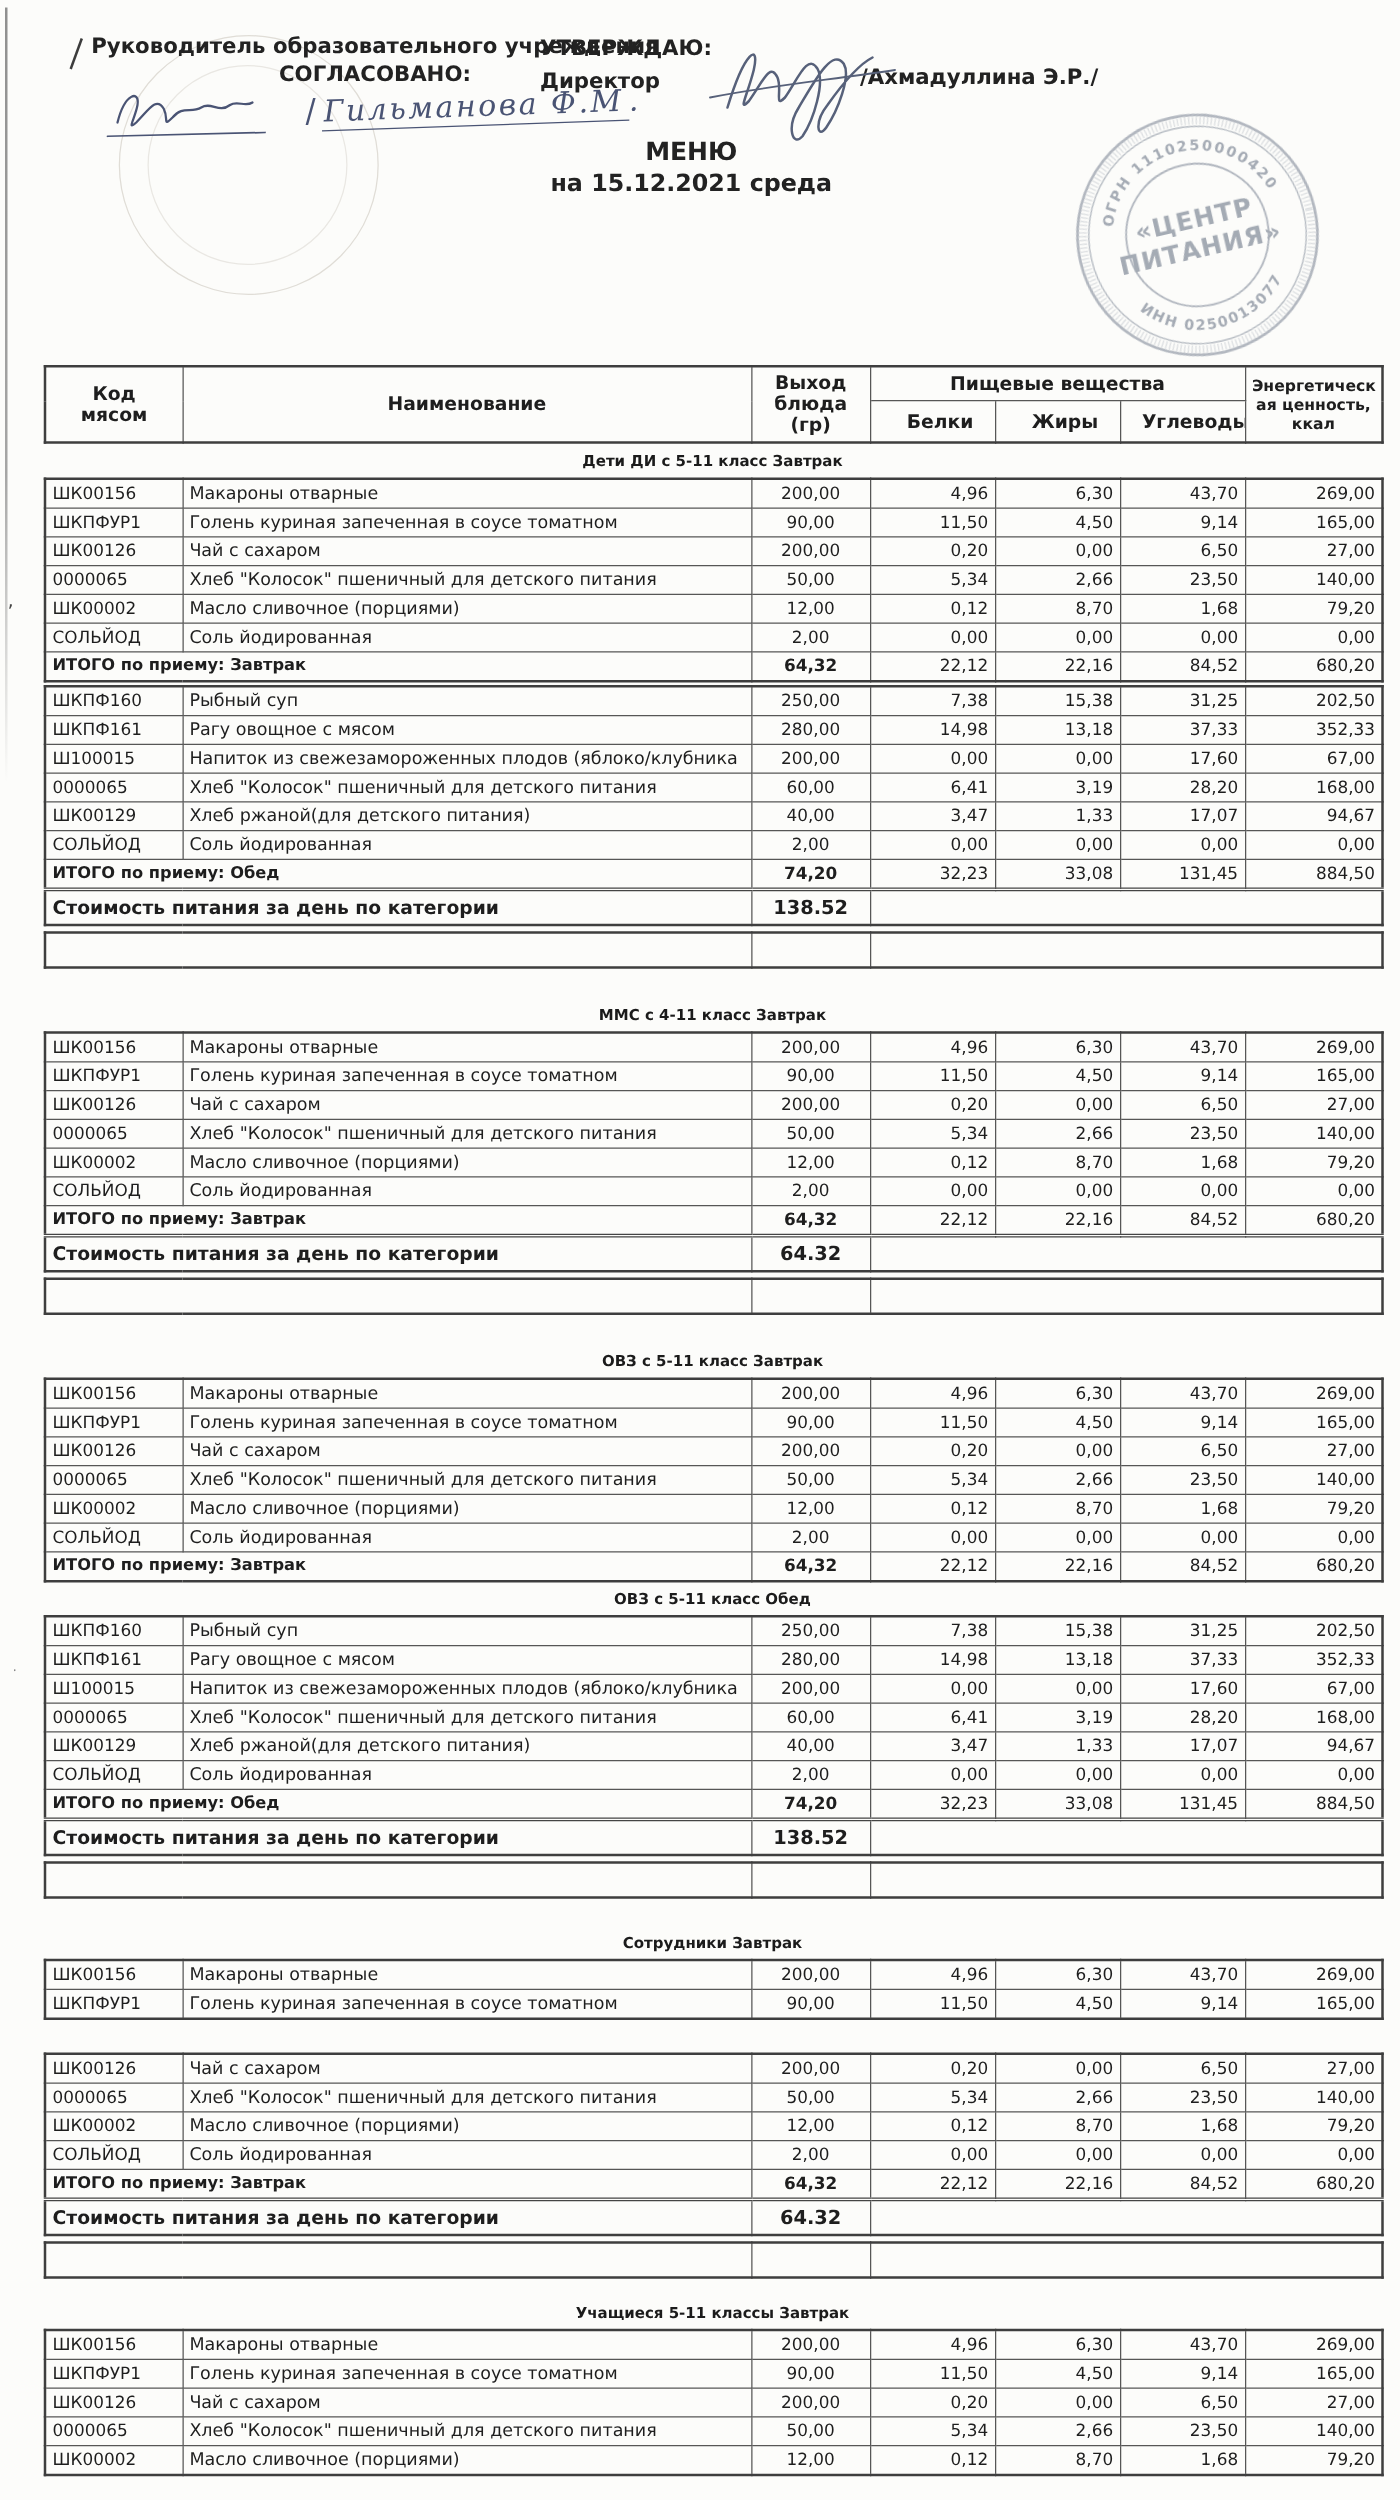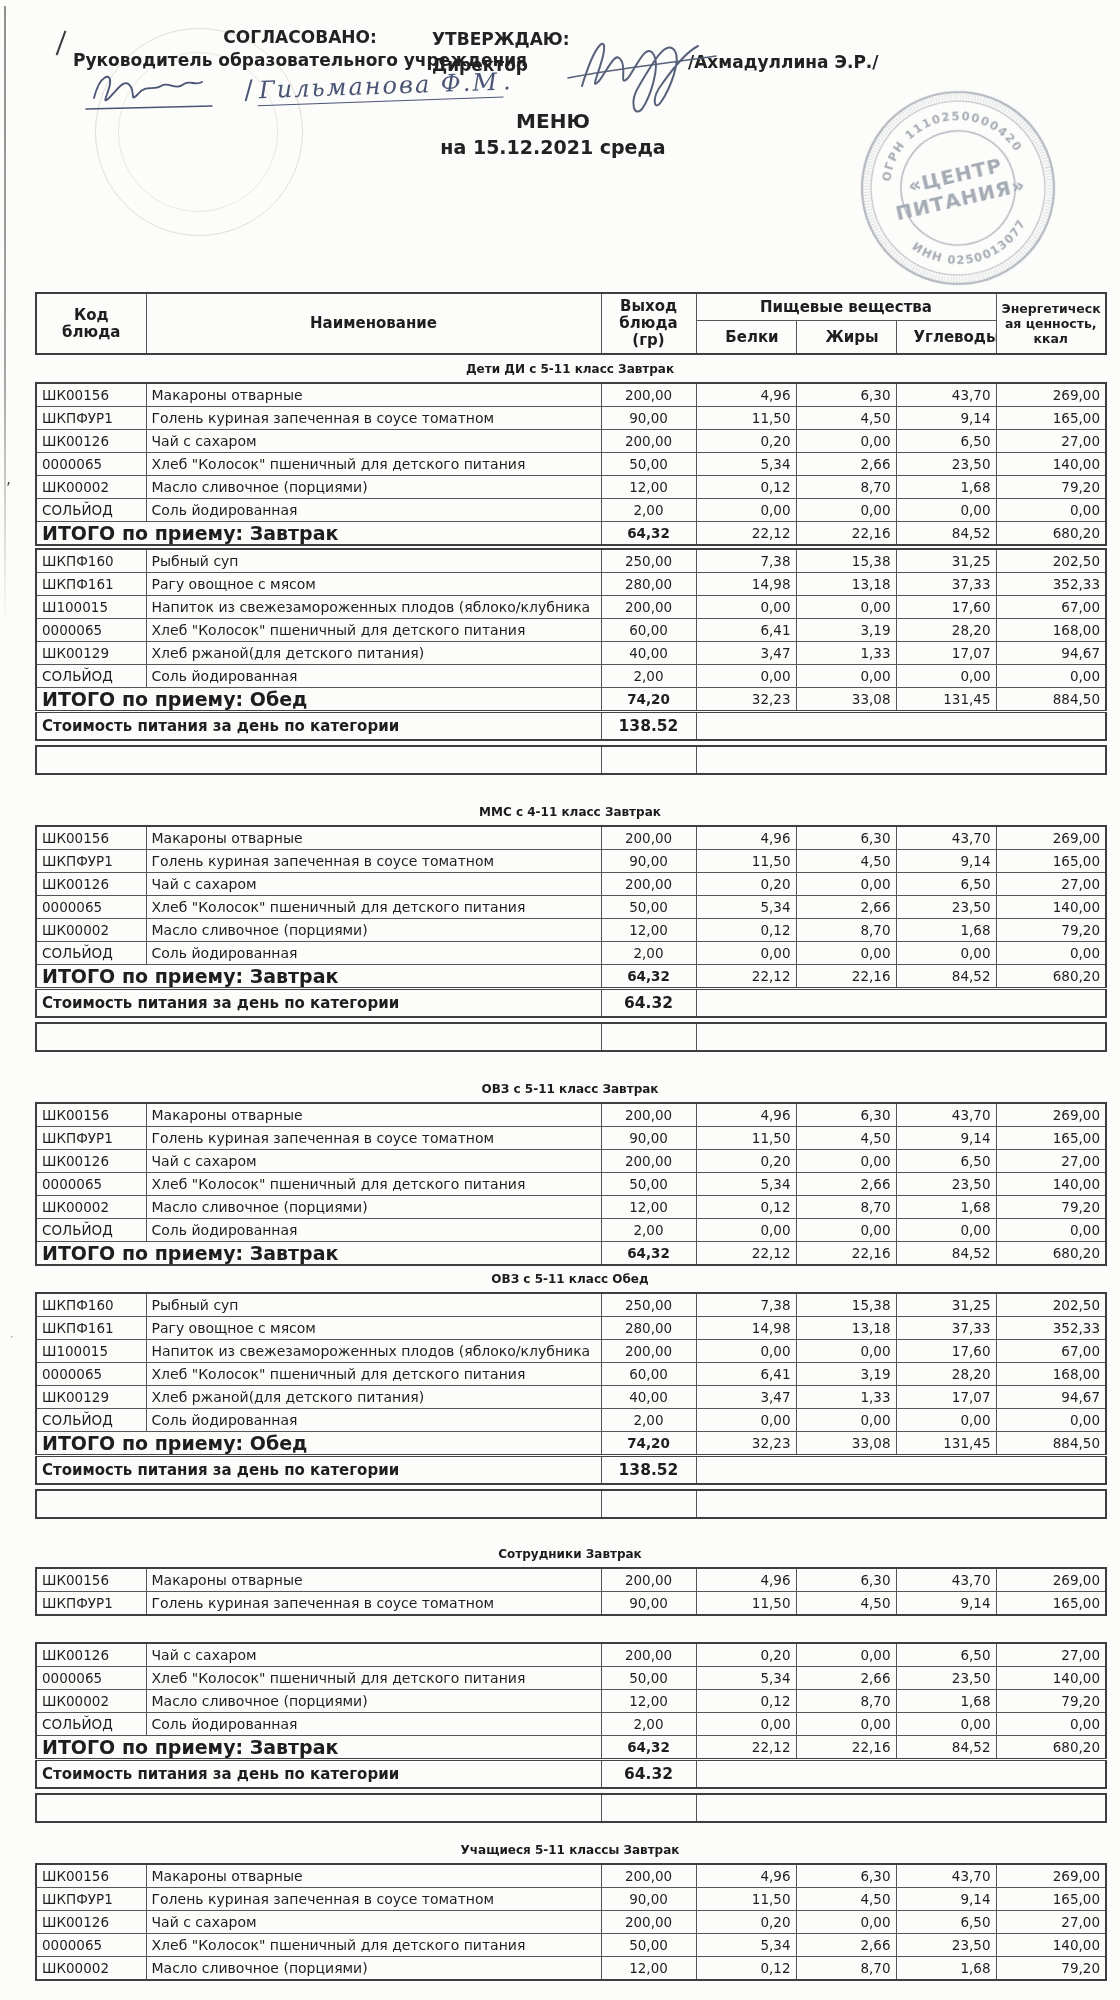--- a/index.html
+++ b/index.html
@@ -51,21 +51,21 @@
   .header-table{margin-left:35px;}
   .hcell{font-weight:bold;font-size:15px;text-align:center;white-space:pre-line;line-height:17px;}
   .henergy{font-weight:bold;font-size:12.5px;text-align:center;white-space:pre-line;line-height:15px;}
   .hrow1 td{height:26px;}
   .hrow2 td{height:32px;padding-left:17px;}
   .c0{font-size:13.5px;}
   .c1{font-size:14px;margin-top:37px;}
   .c2{text-align:center;}
   .c3,.c4,.c5,.c6{text-align:right;}
   .total-row td{height:22px;}
-  .tlabel{font-weight:bold;font-size:19px;}
+  .tlabel{font-weight:bold;font-size:13px;}
   .tval0{font-weight:bold;}
   .cost-row td{height:26px;border-top:3px double #444;}
   .clabel{font-weight:bold;font-size:15px;}
   .cval{font-weight:bold;font-size:15.5px;text-align:center;}
   .spacer-table{margin-top:4px;}
   .spacer-table td{height:26px;}
   .page-gap{height:26px;}
 </style>
 </head>
 <body>
@@ -73,22 +73,22 @@
 <div id="doc">
 
   <div class="scan-edge"></div>
   <div class="speck1">’</div>
   <div class="speck2">·</div>
   <div class="ghost-circle"></div>
   <div class="ghost-circle2"></div>
   <div class="stray-slash"></div>
 
   <div class="appr-left">
+    <div>Руководитель образовательного учреждения</div>
     <div>СОГЛАСОВАНО:</div>
-    <div>Руководитель образовательного учреждения</div>
   </div>
   <div class="appr-right">
     <div>УТВЕРЖДАЮ:</div>
     <div>Директор</div>
   </div>
   <div class="director-name">/Ахмадуллина Э.Р./</div>
 
   <svg class="sig-left" width="160" height="52" viewBox="0 0 160 52">
     <g fill="none" stroke="#4a5474" stroke-width="1.8" stroke-linecap="round">
       <path d="M14,34 C20,10 32,8 30,20 C28,31 21,41 29,34 C39,24 45,13 51,23 C55,31 50,38 58,30 C66,20 73,27 81,22 C89,17 95,27 104,20 C110,16 116,22 122,18"></path>
@@ -138,21 +138,21 @@
           <col style="width:455px">
           <col style="width:95px">
         <col style="width:100px">
           <col style="width:100px">
           <col style="width:100px">
           <col style="width:110px">
       </colgroup>
       <tbody>
         <tr class="hrow1">
           <td class="hcell" rowspan="2">Код
-блюда</td>
+мясом</td>
           <td class="hcell" rowspan="2">Наименование</td>
           <td class="hcell" rowspan="2">Выход
 блюда
 (гр)</td>
           <td class="hcell" colspan="3">Пищевые вещества</td>
           <td class="henergy" rowspan="2">Энергетическ
 ая ценность,
 ккал</td>
         </tr>
         <tr class="hrow2">

